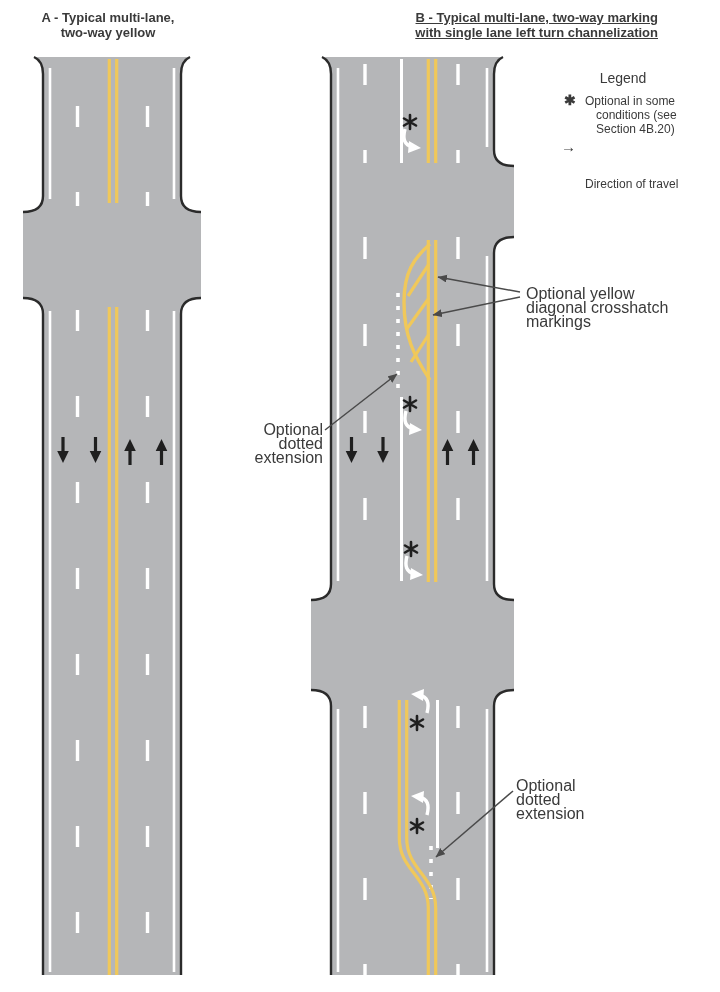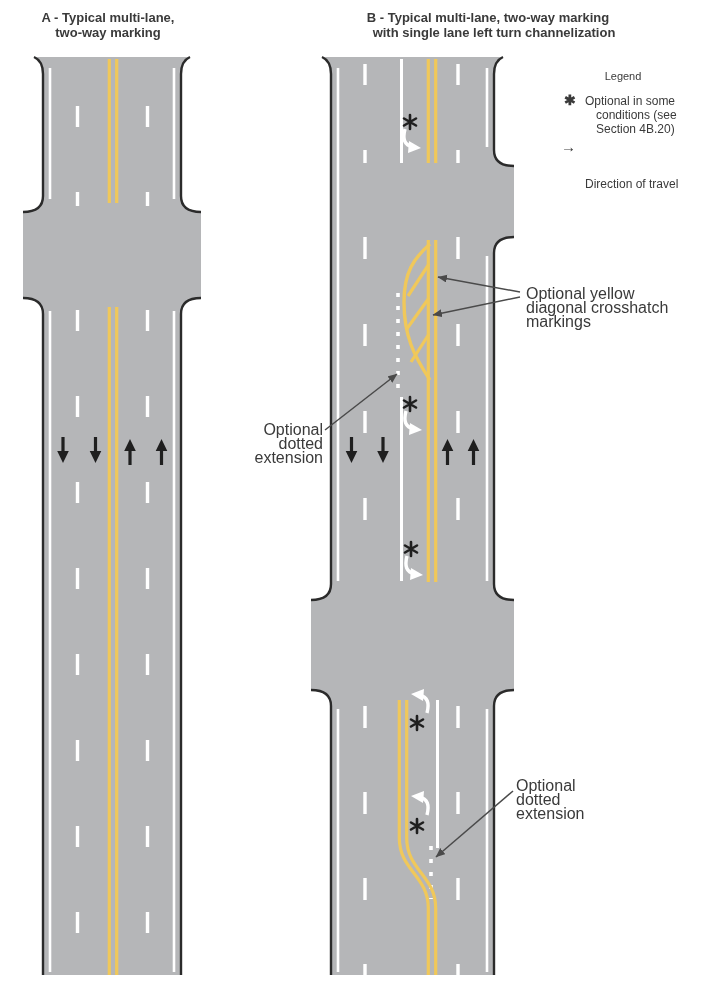--- a/index.html
+++ b/index.html
@@ -20,23 +20,23 @@
   .kline{stroke:var(--arrow_black); stroke-width:2.6; fill:none; stroke-linecap:round;}
   .tstem{stroke:var(--marking_white); stroke-width:3.4; fill:none;}
   .tfill{fill:var(--marking_white);}
   .lead{stroke:var(--leader); stroke-width:1.5; fill:none; marker-end:url(#ah);}
   .leadfill{fill:var(--leader);}
 
   
   .txt{position:absolute; color:var(--text,#3a3a3a);}
   .title{font-size:13px; font-weight:bold; line-height:15px;}
   .title-a{left:26px; top:10px; width:164px; text-align:center;}
-  .title-b{left:318px; top:10px; width:340px; text-align:center;}
+  .title-b{left:318px; top:10px; width:340px; text-align:right;text-decoration:underline;}
   .title-b .l2{margin-left:12px;}
-  .legend-heading{left:588px; top:70px; width:70px; text-align:center; font-size:11px; }
+  .legend-heading{left:588px; top:70px; width:70px; text-align:center; font-size:14px; }
   .legend-sym1{left:564px; top:92px; font-size:14px; font-weight:bold;}
   .legend-txt1{left:585px; top:94px; width:106px; font-size:12px; line-height:14px; padding-left:11px; text-indent:-11px;}
   .legend-sym2{left:561px; top:138px; font-size:15px; font-weight:bold;}
   .legend-txt2{left:585px; top:141px; width:130px; font-size:12px; line-height:14px;margin-top:36px;}
   .note{font-size:16px; line-height:14px;}
   .note-crosshatch{left:526px; top:287px; width:152px;}
   .note-dotted-left{left:215px; top:423px; width:108px; text-align:right;}
   .note-dotted-right{left:516px; top:779px; width:108px;}
 </style>
 </head>
@@ -129,21 +129,21 @@
     <g>
       <path class="lead" d="M 520,292 L 438,277"></path>
       <path class="lead" d="M 520,297 L 433,315"></path>
       <path class="lead" d="M 325,430 L 397,374"></path>
       <path class="lead" d="M 513,791 L 436,857"></path>
     </g>
   </svg>
 
   <div class="txt title title-a">
     <div>A - Typical multi-lane,</div>
-    <div>two-way marking</div>
+    <div>two-way yellow</div>
   </div>
 
   <div class="txt title title-b">
     <div>B - Typical multi-lane, two-way marking</div>
     <div class="l2">with single lane left turn channelization</div>
   </div>
 
   <div class="txt legend-heading">Legend</div>
   <div class="txt legend-sym1">✱</div>
   <div class="txt legend-txt1">Optional in some conditions (see Section 4B.20)</div>

